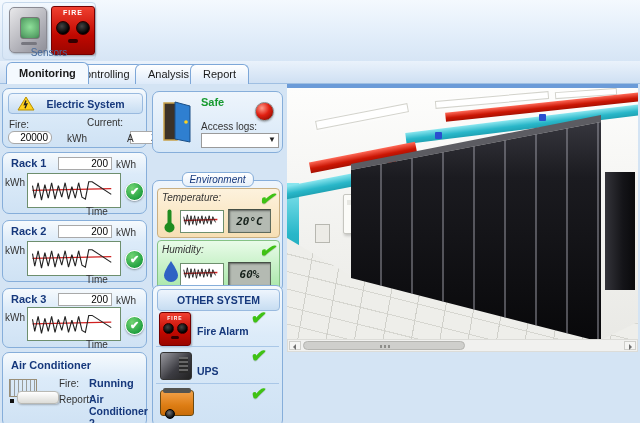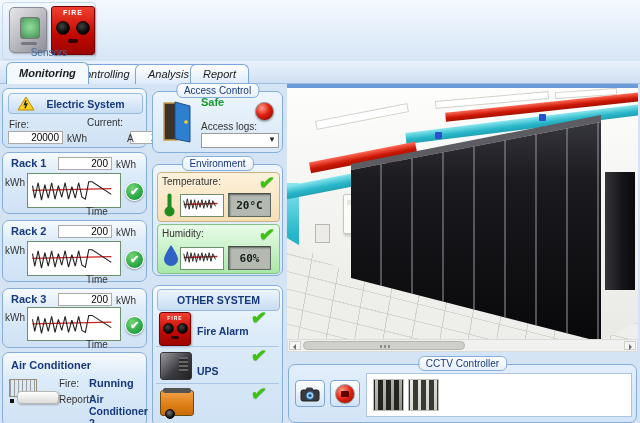--- a/index.html
+++ b/index.html
@@ -29,21 +29,21 @@
   .sensor2 .fire-word{font-size:7px;}
   .fire-knob{position:absolute;width:12px;height:12px;border-radius:50%;
           background:radial-gradient(circle at 40% 35%,#444,#000 70%);border:1px solid #2a0000;}
   .fire-slot{position:absolute;width:10px;height:4px;background:#300;border-radius:2px;left:50%;transform:translateX(-50%);}
   
   .tabstrip{position:absolute;left:0;top:61px;width:640px;height:23px;
           background:linear-gradient(#eaf2fb,#cfe0f3);border-bottom:1px solid #9fbfe2;
           padding:0;box-sizing:border-box;}
   .tab{position:absolute;top:3px;height:19px;line-height:18px;padding:0 12px;
           border:1px solid #7da7d8;border-bottom:none;border-radius:6px 6px 0 0;
-          background:linear-gradient(#ffffff,#ddeaf9);color:#1a1a1a;cursor:default;font-style:italic;}
+          background:linear-gradient(#ffffff,#ddeaf9);color:#1a1a1a;cursor:default;}
   .tab.active{top:1px;height:21px;line-height:21px;font-weight:bold;background:#f4f9fe;z-index:2;}
   
   .panel{position:absolute;border:1px solid #86aeda;border-radius:7px;box-sizing:border-box;
           background:linear-gradient(#f6fafd,#dcebf9 35%,#cfe2f4);}
   .gbox{position:absolute;border:1px solid #86aeda;border-radius:7px;box-sizing:border-box;
           background:linear-gradient(#eef5fc,#d6e7f7);}
   .gbox-label{position:absolute;top:-9px;left:50%;transform:translateX(-50%);
           background:linear-gradient(#ffffff,#e7f0fa);border:1px solid #86aeda;border-radius:6px;
           padding:1px 7px;font-size:10px;color:#16387c;white-space:nowrap;z-index:3;}
   .navy{color:#16387c;font-weight:bold;}
@@ -161,21 +161,21 @@
 
   <div class="panel" style="left:2px;top:88px;width:145px;height:60px;">
     <div class="hdr-btn" style="left:5px;top:4px;width:133px;height:19px;">
       <svg width="18" height="15" style="position:absolute;left:8px;top:2px;">
         <polygon points="9,1 17,14 1,14" fill="#ffd21e" stroke="#b78f00"></polygon>
         <polyline points="9,4.5 7.5,8.5 9.8,8 8,12.2" stroke="#222" fill="none" stroke-width="1.4"></polyline>
       </svg>
       <span class="navy" style="font-size:10.5px;margin-left:20px;">Electric System</span>
     </div>
     <div class="lbl" style="left:6px;top:30px;">Fire:</div>
-    <input class="tfield" style="left: 5px; top: 42px; width: 55px;" value="20000">
+    <input class="tfield" style="left: 5px; top: 42px; width: 44px; border-radius: 6px;" value="20000">
     <div class="lbl" style="left:64px;top:44px;">kWh</div>
     <div class="lbl" style="left:84px;top:28px;">Current:</div>
     <input class="tfield" style="left: 83px; top: 42px; width: 36px; margin-left: 44px;" value="25">
     <div class="lbl" style="left:124px;top:44px;">A</div>
   </div>
 
   <div class="panel" style="left:2px;top:152px;width:145px;height:62px;">
     <div class="navy" style="position:absolute;left:8px;top:4px;">Rack 1</div>
     <input class="tfield" style="left: 55px; top: 4px; width: 54px;" value="200">
     <div class="lbl" style="left:113px;top:6px;">kWh</div>
@@ -227,36 +227,35 @@
         <div class="ac-in"></div>
         <div class="ac-dot"></div>
     </div>
     <div class="lbl" style="left:56px;top:25px;">Fire:</div>
     <div class="navy" style="position:absolute;left:86px;top:24px;">Running</div>
     <div class="lbl" style="left:56px;top:41px;">Report:</div>
     <div class="navy" style="position:absolute;left:86px;top:40px;font-size:10.5px;">Air Conditioner 2</div>
   </div>
 
   <div class="gbox" style="left:152px;top:91px;width:131px;height:62px;">
-    <div class="gbox-label">Access Control</div>
     <svg width="32" height="42" style="position:absolute;left:8px;top:9px;">
       <rect x="3" y="2" width="13" height="37" fill="#3c3228" stroke="#c8a14a" stroke-width="1.5"></rect>
       <polygon points="14,1 29,5 29,41 14,38" fill="#2f7fd0" stroke="#1b4f86"></polygon>
       <circle cx="25" cy="21" r="1.8" fill="#ffd21e"></circle>
     </svg>
     <div style="position:absolute;left:48px;top:4px;font-weight:bold;color:#169a2f;">Safe</div>
     <div class="lamp" style="left:102px;top:10px;"></div>
     <div class="lbl" style="left:48px;top:29px;">Access logs:</div>
     <div class="combo" style="left:48px;top:41px;width:78px;">
       <span style="font-size:10px;padding-left:3px;"></span>
       <span class="arr">▼</span>
     </div>
   </div>
 
-  <div class="gbox" style="left:152px;top:164px;width:131px;height:112px;">
+  <div class="gbox" style="left:152px;top:180px;width:131px;height:112px;font-style:italic;">
     <div class="gbox-label">Environment</div>
 
     <div style="position:absolute;left:4px;top:7px;width:121px;height:48px;background:linear-gradient(#fdf2dd,#f7dfb4);border:1px solid #c9af82;border-radius:4px;">
       <div class="lbl" style="left:4px;top:3px;">Temperature:</div>
       <div class="checkmark" style="right:4px;top:-2px;">✔</div>
       <svg width="13" height="25" style="position:absolute;left:5px;top:19px;">
         <rect x="4.5" y="1.5" width="4" height="15" rx="2" fill="#1f8c1f"></rect>
         <circle cx="6.5" cy="19.5" r="5" fill="#1f8c1f"></circle>
       </svg>
       <div class="chartbox" style="left:22px;top:21px;width:42px;height:21px;">
@@ -337,34 +336,14 @@
     <div class="sthumb">
       <div class="grip" style="left:76px;"></div>
       <div class="grip" style="left:80px;"></div>
       <div class="grip" style="left:84px;"></div>
     </div>
     <div class="sbtn" style="right:1px;">
         <div class="tri-r"></div>
       </div>
   </div>
 
-  <div class="gbox" style="left:288px;top:364px;width:349px;height:59px;background:linear-gradient(#e3eefb,#d2e4f6);">
-    <div class="gbox-label">CCTV Controller</div>
-    <div class="cctv-btn" style="left:6px;top:15px;">
-      <svg width="20" height="16">
-        <rect x="1" y="4" width="18" height="11" rx="2" fill="#3a3a3e" stroke="#222"></rect>
-        <rect x="6" y="1.5" width="7" height="4" rx="1.5" fill="#3a3a3e"></rect>
-        <circle cx="10" cy="9.5" r="4" fill="#9ecdee" stroke="#1b4f86"></circle>
-        <circle cx="10" cy="9.5" r="1.6" fill="#1b4f86"></circle>
-      </svg>
-    </div>
-    <div class="cctv-btn" style="left:41px;top:15px;">
-      <div style="width:18px;height:18px;border-radius:50%;background:radial-gradient(circle at 35% 30%,#ff9d8d,#e02012 50%,#8a0a00);border:1px solid #999;position:relative;">
-        <div style="position:absolute;left:5px;top:6px;width:8px;height:6px;background:#5e0500;border-radius:1px;"></div>
-      </div>
-    </div>
-    <div class="cctv-list" style="left:77px;top:8px;width:264px;height:42px;">
-      <div class="thumb" style="left:6px;top:5px;"></div>
-      <div class="thumb light" style="left:41px;top:5px;"></div>
-    </div>
-  </div>
 
 </div>
 
 </body></html>

